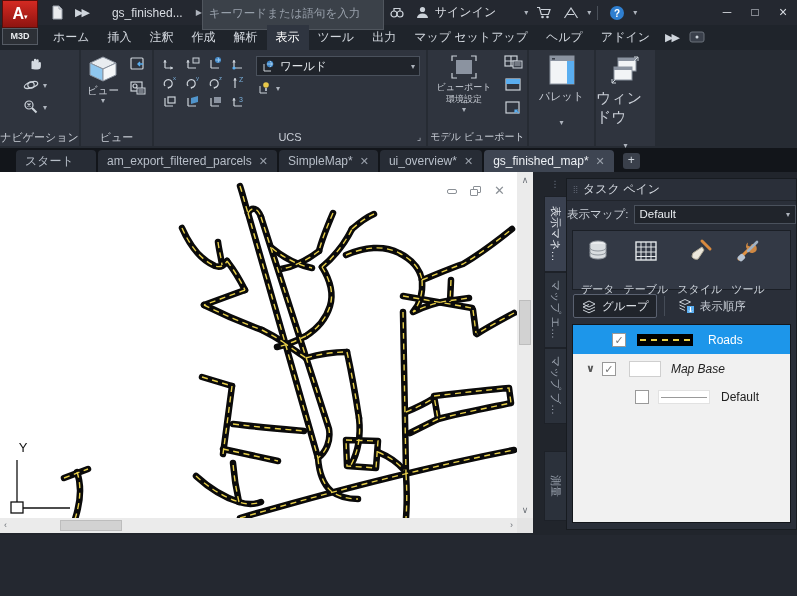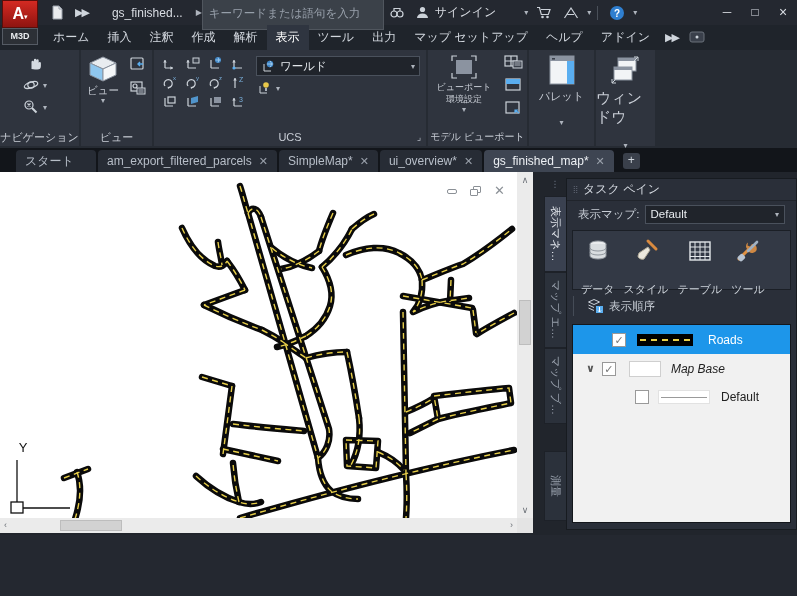--- a/index.html
+++ b/index.html
@@ -73,21 +73,21 @@
 
   
   #tp-tabs { position:absolute; left:544px; top:10px; width:22px; height:348px; }
   .vtab { width:22px; display:flex; align-items:center; justify-content:center; background:#2b313b; border:1px solid #1d2128; border-right:none; color:#98a0ac; font-size:11px; }
   .vtab span { writing-mode:vertical-lr; text-orientation:sideways; white-space:nowrap; }
   .vtab.active { background:#3a4150; color:#e0e4ea; }
   #tp-grip { height:14px; color:#6b7280; font-size:9px; text-align:center; line-height:5px; }
   #tp-body { position:absolute; left:566px; top:6px; width:231px; height:352px; background:#2a2f39; border:1px solid #171b20; display:flex; flex-direction:column; }
   #tp-title { height:22px; display:flex; align-items:center; gap:5px; padding:0 6px; color:#d6dbe2; font-size:12px; border-bottom:1px solid #20242b; }
   .griph { color:#6b7280; font-size:9px; line-height:4px; }
-  #tp-maprow { height:26px; display:flex; align-items:center; gap:5px; padding:0 11px; }
+  #tp-maprow { height:26px; display:flex; align-items:center; gap:5px; padding:0 0; }
   #tp-maprow .lab { font-size:11.5px; color:#c9cfd7; white-space:nowrap; }
   #tp-mapsel { flex:1; height:19px; background:#20242b; border:1px solid #4a515c; display:flex; align-items:center; padding:0 5px; }
   #tp-mapsel .val { flex:1; color:#e8ecf0; font-size:11.5px; }
   #tp-toolbar { margin:3px 5px 0; height:60px; background:#333945; border:1px solid #1b1f26; display:flex; align-items:flex-start; padding:7px 8px 0; gap:9px; }
   .tpt { display:flex; flex-direction:column; align-items:center; gap:18px; }
   .tpt .lbl { font-size:11px; color:#cdd3da; white-space:nowrap; }
   #tp-grouprow { height:32px; display:flex; align-items:center; gap:7px; padding:0 6px; }
   #btn-group { height:24px; background:#20242b; border:1px solid #5a6170; border-radius:2px; display:flex; align-items:center; gap:5px; padding:0 7px; color:#dfe3e9; font-size:11.5px; }
   #btn-draworder { height:24px; display:flex; align-items:center; gap:5px; padding:0 6px; color:#c9cfd7; font-size:11.5px; }
   .vsep { width:1px; height:20px; background:#454c57; }
@@ -615,43 +615,49 @@
       <div class="tpt">
         <svg width="26" height="26">
           <ellipse cx="13" cy="6" rx="8" ry="3" fill="#e9ebed" stroke="#8f959c"></ellipse>
           <path d="M5 6 V18 a8 3 0 0 0 16 0 V6" fill="#d9dde0" stroke="#8f959c"></path>
           <path d="M5 10 a8 3 0 0 0 16 0 M5 14 a8 3 0 0 0 16 0" fill="none" stroke="#8f959c"></path>
         </svg>
         <span class="lbl">データ</span>
       </div>
       <div class="tpt">
         <svg width="26" height="26">
+          <rect x="3" y="4" width="20" height="18" fill="none" stroke="#e3e7ea" stroke-width="1.4"></rect>
+          <path d="M3 9 h20 M3 14 h20 M3 18.5 h20 M8 4 v18 M13 4 v18 M18 4 v18" stroke="#e3e7ea" stroke-width="1"></path>
+        </svg>
+        <span class="lbl">テーブル</span>
+      </div>
+      <div class="tpt">
+        <svg width="26" height="26">
           <path d="M15 3 L23 11" stroke="#d98a3f" stroke-width="3" stroke-linecap="round"></path>
           <path d="M6 15 L15 9 L17 12 L11 21 C8 22 5 20 5 18 Z" fill="#ece8dd" stroke="#b0a996"></path>
         </svg>
         <span class="lbl">スタイル</span>
-      </div>
-      <div class="tpt">
-        <svg width="26" height="26">
-          <rect x="3" y="4" width="20" height="18" fill="none" stroke="#e3e7ea" stroke-width="1.4"></rect>
-          <path d="M3 9 h20 M3 14 h20 M3 18.5 h20 M8 4 v18 M13 4 v18 M18 4 v18" stroke="#e3e7ea" stroke-width="1"></path>
-        </svg>
-        <span class="lbl">テーブル</span>
       </div>
       <div class="tpt">
         <svg width="26" height="26">
           <path d="M4 21 L13 12" stroke="#e09142" stroke-width="3" stroke-linecap="round"></path>
           <path d="M13 12 a4.5 4.5 0 1 0 4 -6 l-2 2.5 -2.5 -1 0.5 -3 a4.5 4.5 0 0 0 0 7.5" fill="#e09142" opacity="0.9"></path>
           <path d="M22 4 L13 13" stroke="#9fb0c2" stroke-width="2.6" stroke-linecap="round"></path>
           <rect x="3" y="17" width="7" height="6" rx="2" transform="rotate(-45 6 20)" fill="#b8c4d2"></rect>
         </svg>
         <span class="lbl">ツール</span>
       </div>
     </div>
     <div id="tp-grouprow">
+      <div id="btn-group">
+        <svg width="16" height="15">
+          <path d="M2 5 L8 2 L14 5 L8 8 Z M2 8 L8 5.5 M14 8 L8 10.8 L2 8 M2 11 L8 13.8 L14 11" fill="none" stroke="#ccd2d9" stroke-width="1"></path>
+        </svg>
+        <span>グループ</span>
+      </div>
       <div class="vsep"></div>
       <div id="btn-draworder">
         <svg width="17" height="16">
           <path d="M1.5 4 L7 1.5 L12.5 4 L7 6.5 Z M1.5 7 L7 9.5 M1.5 10 L7 12.5" fill="none" stroke="#ccd2d9" stroke-width="1"></path>
           <rect x="9" y="8" width="7" height="7" fill="#5aaef0"></rect>
             <path d="M12.5 9 v5 m-1.5 -1.5 l1.5 1.5 l1.5 -1.5" stroke="#fff" stroke-width="1" fill="none"></path>
         </svg>
         <span>表示順序</span>
       </div>
     </div>

